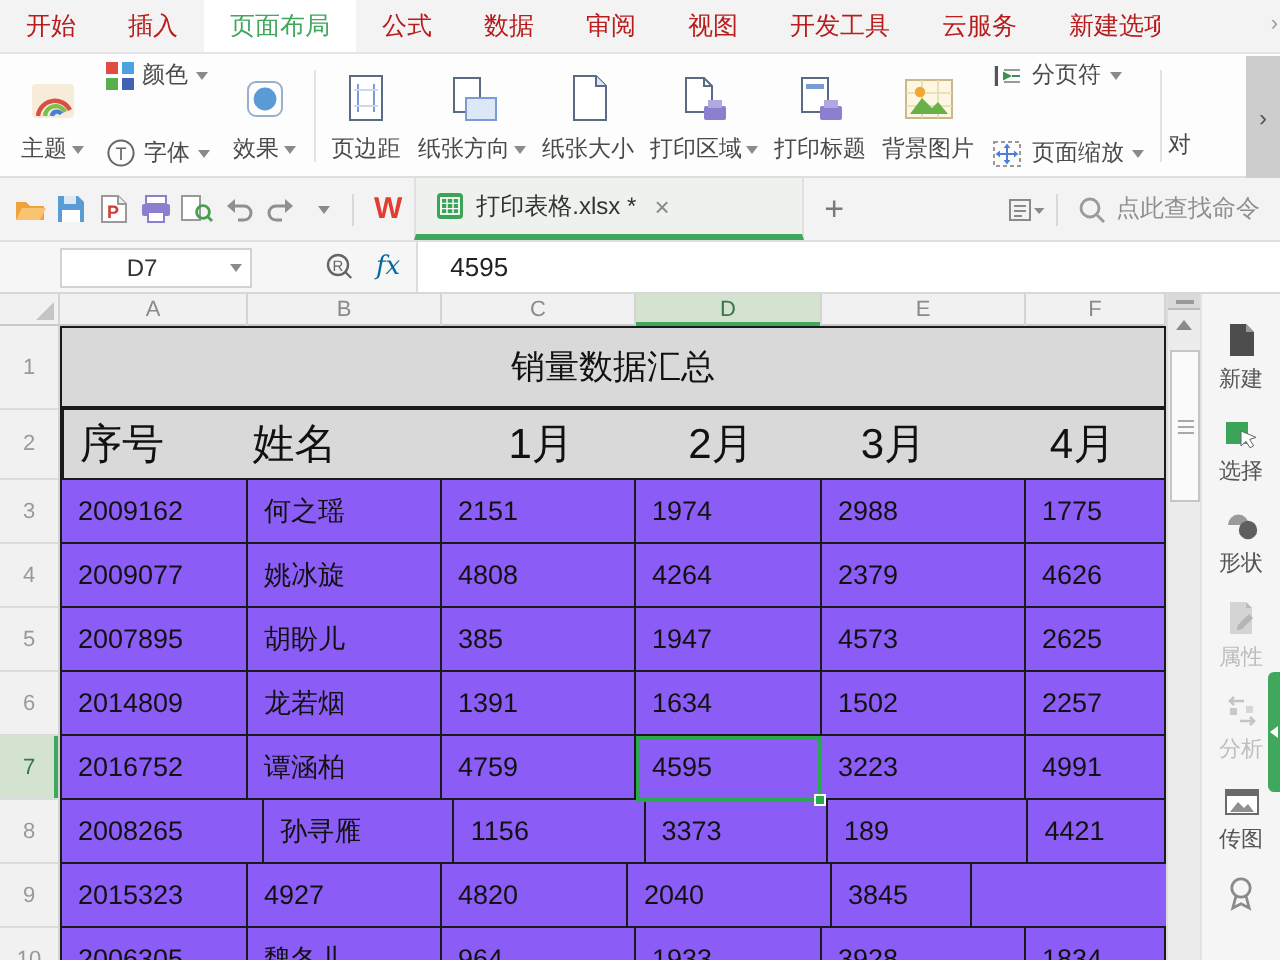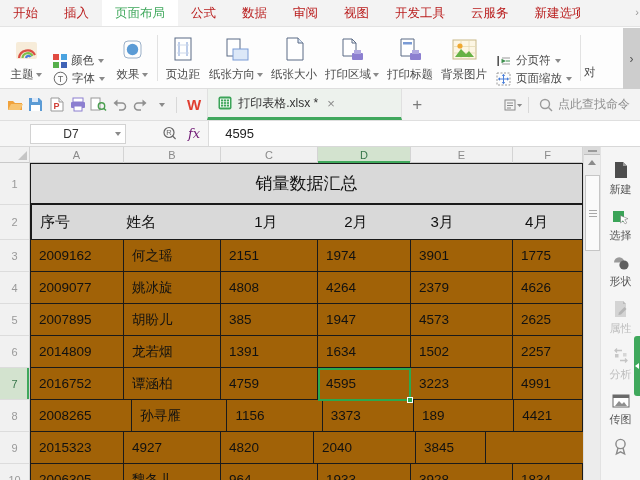--- a/index.html
+++ b/index.html
@@ -15,21 +15,21 @@
   .mtab.clipped { max-width:58px; overflow:hidden; padding-right:0; }
   .tabbar-chev { position:absolute; right:1px; top:6px; font-size:11px; color:#999; }
 
   
   .ribbon { position:absolute; top:27px; left:0; width:640px; height:62px; background:#fdfdfd;
             border-bottom:1px solid #dedede; display:flex; align-items:stretch; padding:3px 2px 2px 4px; overflow:hidden; }
   .rbtn { display:flex; flex-direction:column; align-items:center; justify-content:space-between;
           padding:2px 4px 4px; min-width:44px; }
   .rbtn .ric { flex:1; display:flex; align-items:center; justify-content:center; }
   .rlabel { font-size:11.5px; color:#4a4a4a; white-space:nowrap; display:flex; align-items:center; gap:2px; }
-  .rstack { display:flex; flex-direction:column; justify-content:flex-end; gap:3px; padding:0 5px; }
+  .rstack { display:flex; flex-direction:column; justify-content:flex-start; gap:24px; padding:0 5px; }
   .rrow { display:flex; align-items:center; gap:4px; font-size:11.5px; color:#4a4a4a; white-space:nowrap; }
   .rsep { width:1px; background:#e2e2e2; margin:5px 3px; }
   .rpartial { width:13px; overflow:hidden; display:flex; align-items:flex-end; padding-bottom:6px;
               font-size:11.5px; color:#4a4a4a; }
   .caret { width:0; height:0; border-left:3.5px solid transparent; border-right:3.5px solid transparent;
            border-top:4px solid #8a8a8a; display:inline-block; }
   .ribbon-scroll { position:absolute; right:0; top:28px; width:17px; height:61px; background:#cdcdcd;
                    display:flex; align-items:center; justify-content:center; color:#555; font-size:12px; z-index:5; }
 
   
@@ -47,48 +47,48 @@
   .spacer { flex:1; }
   .searchbox { display:flex; align-items:center; gap:5px; font-size:12px; color:#8f8f8f; padding:0 6px; white-space:nowrap; }
 
   
   .fbar { position:absolute; top:121px; left:0; width:640px; height:26px; background:#f6f6f6;
           border-bottom:1px solid #d8d8d8; display:flex; align-items:center; }
   .namebox { margin-left:30px; width:96px; height:20px; background:#fff; border:1px solid #d2d2d2;
              display:flex; align-items:center; font-size:12px; color:#333; }
   .namebox .nb-val { flex:1; text-align:center; }
   .namebox .nb-dd { width:14px; display:flex; justify-content:center; }
-  .fx { font-family:"DejaVu Serif",serif; font-style:italic; font-size:13px; color:#701a75; margin:0 8px 0 10px; }
+  .fx { font-family:"DejaVu Serif",serif; font-style:italic; font-size:13px; color:#0369a1; margin:0 8px 0 10px; }
   .finput { flex:1; align-self:stretch; background:#fff; border-left:1px solid #dcdcdc;
             display:flex; align-items:center; padding-left:16px; font-size:13px; color:#222; }
   .lookup { margin-left:36px; }
 
   
   .corner { position:absolute; top:147px; left:0; width:30px; height:16px; background:#f1f1f1;
             border-right:1px solid #d4d4d4; border-bottom:1px solid #c9c9c9; }
   .corner i { position:absolute; right:2px; bottom:2px; width:0; height:0;
               border-left:9px solid transparent; border-bottom:9px solid #c5c5c5; }
   .colheads { position:absolute; top:147px; left:30px; width:553px; height:16px; display:flex;
               background:#f1f1f1; border-bottom:1px solid #c9c9c9; }
   .ch { height:16px; font-size:11px; color:#8a8a8a; display:flex; align-items:center; justify-content:center;
         border-right:1px solid #d4d4d4; }
   .ch.sel { background:#d3e3cf; color:#37764a; box-shadow:inset 0 -2px 0 #3fa85c; }
   .rowheads { position:absolute; top:163px; left:0; width:30px; height:317px; background:#f1f1f1;
               border-right:1px solid #d4d4d4; overflow:hidden; }
   .rh { font-size:11px; color:#999; display:flex; align-items:center; justify-content:center;
         border-bottom:1px solid #dcdcdc; }
   .rh.sel { background:#d3e3cf; color:#37764a; box-shadow:inset -2px 0 0 #3fa85c; }
 
-  .grid { position:absolute; top:163px; left:30px; width:553px; height:317px; background:#a16207; overflow:hidden; }
+  .grid { position:absolute; top:163px; left:30px; width:553px; height:317px; background:#8b5cf6; overflow:hidden; }
   .trow { display:flex; }
   .title-row { height:42px; background:#d9d9d9; border:1px solid #1a1a1a; border-bottom-width:2px;
                align-items:center; justify-content:center; font-size:17px; color:#111; }
   .hdr-row { height:35px; background:#d9d9d9; border-left:1px solid #1a1a1a; border-right:1px solid #1a1a1a;
              border-bottom:1px solid #1a1a1a; }
-  .hdr-row .cell { border-right:none; font-size:15px; }
+  .hdr-row .cell { border-right:none; font-size:21px; }
   .data-row { height:32px; border-bottom:1px solid #1a1a1a; }
   .cell { display:flex; align-items:center; padding-left:8px; font-size:13.5px; color:#111;
           border-right:1px solid #1a1a1a; overflow:hidden; white-space:nowrap; }
   .cell.first { border-left:1px solid #1a1a1a; }
   .selbox { position:absolute; left:288px; top:205px; width:93px; height:33px;
             border:2px solid #2ba84f; pointer-events:none; }
   .selbox .handle { position:absolute; right:-4px; bottom:-4px; width:6px; height:6px;
                     background:#2ba84f; border:1px solid #fff; }
 
   
@@ -434,21 +434,21 @@
       <div class="cell" style="width: 97px; margin-left: 38px;">1月</div>
       <div class="cell" style="width: 93px;">2月</div>
       <div class="cell" style="width: 102px;">3月</div>
       <div class="cell" style="width: 70px;">4月</div>
     </div>
     <div class="trow data-row">
       <div class="cell first" style="width: 94px;">2009162</div>
       <div class="cell" style="width: 97px;">何之瑶</div>
       <div class="cell" style="width: 97px;">2151</div>
       <div class="cell" style="width: 93px;">1974</div>
-      <div class="cell" style="width: 102px;">3901</div>
+      <div class="cell" style="width: 102px;">2988</div>
       <div class="cell" style="width: 70px;">1775</div>
     </div>
     <div class="trow data-row">
       <div class="cell first" style="width: 94px;">2009077</div>
       <div class="cell" style="width: 97px;">姚冰旋</div>
       <div class="cell" style="width: 97px;">4808</div>
       <div class="cell" style="width: 93px;">4264</div>
       <div class="cell" style="width: 102px;">2379</div>
       <div class="cell" style="width: 70px;">4626</div>
     </div>

